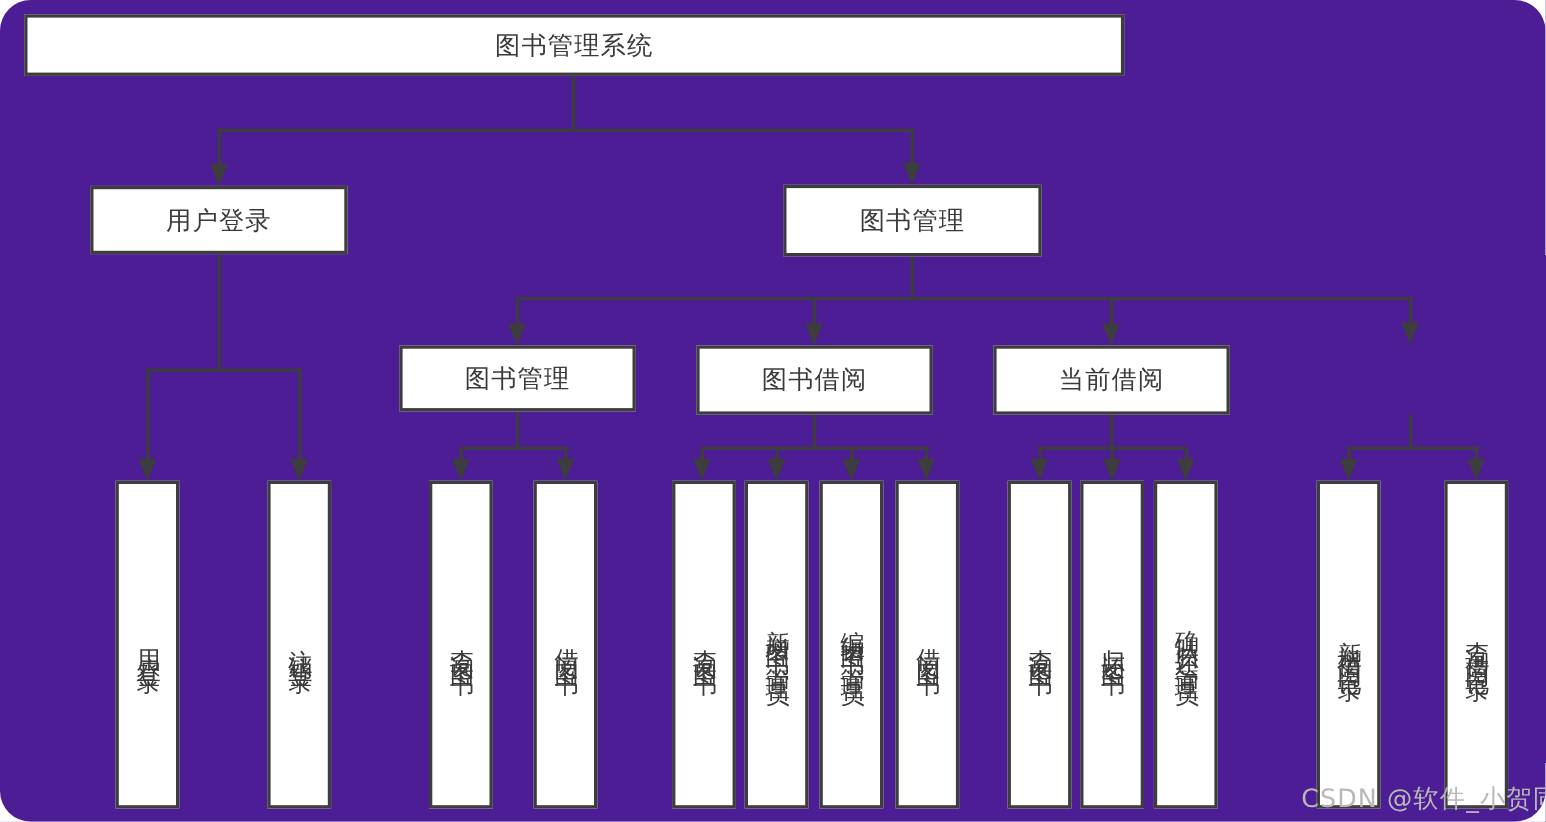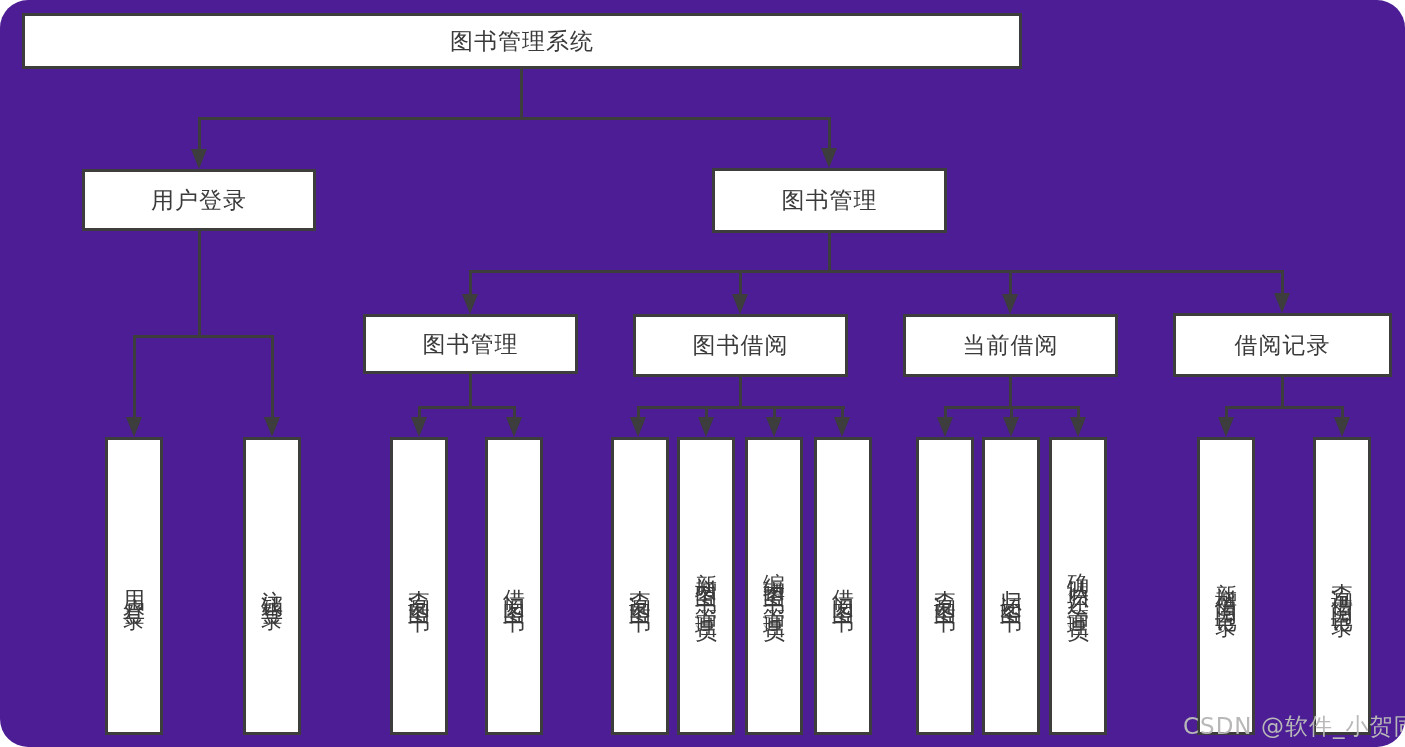--- a/index.html
+++ b/index.html
@@ -64,21 +64,20 @@
   <div class="vl" style="left:739px; top:270px; height:26px;"></div>
   <div class="ar" style="left:732px; top:294px;"></div>
   <div class="vl" style="left:1009px; top:270px; height:26px;"></div>
   <div class="ar" style="left:1002px; top:294px;"></div>
   <div class="vl" style="left:1281px; top:270px; height:26px;"></div>
   <div class="ar" style="left:1274px; top:293px;"></div>
 
   <div class="box" style="left:363px; top:314px; width:215px; height:60px;">图书管理</div>
   <div class="box" style="left:633px; top:314px; width:215px; height:63px;">图书借阅</div>
   <div class="box" style="left:903px; top:314px; width:215px; height:63px;">当前借阅</div>
-  <div class="box" style="left:1173px; top:313px; width:219px; height:64px;">借阅记录</div>
 
   <div class="vl" style="left:469px; top:374px; height:34px;"></div>
   <div class="hl" style="left:418px; top:406px; width:98px;"></div>
   <div class="vl" style="left:418px; top:406px; height:13px;"></div>
   <div class="ar" style="left:411px; top:417px;"></div>
   <div class="vl" style="left:513px; top:406px; height:13px;"></div>
   <div class="ar" style="left:506px; top:417px;"></div>
 
   <div class="vl" style="left:739px; top:377px; height:31px;"></div>
   <div class="hl" style="left:637px; top:406px; width:208px;"></div>

